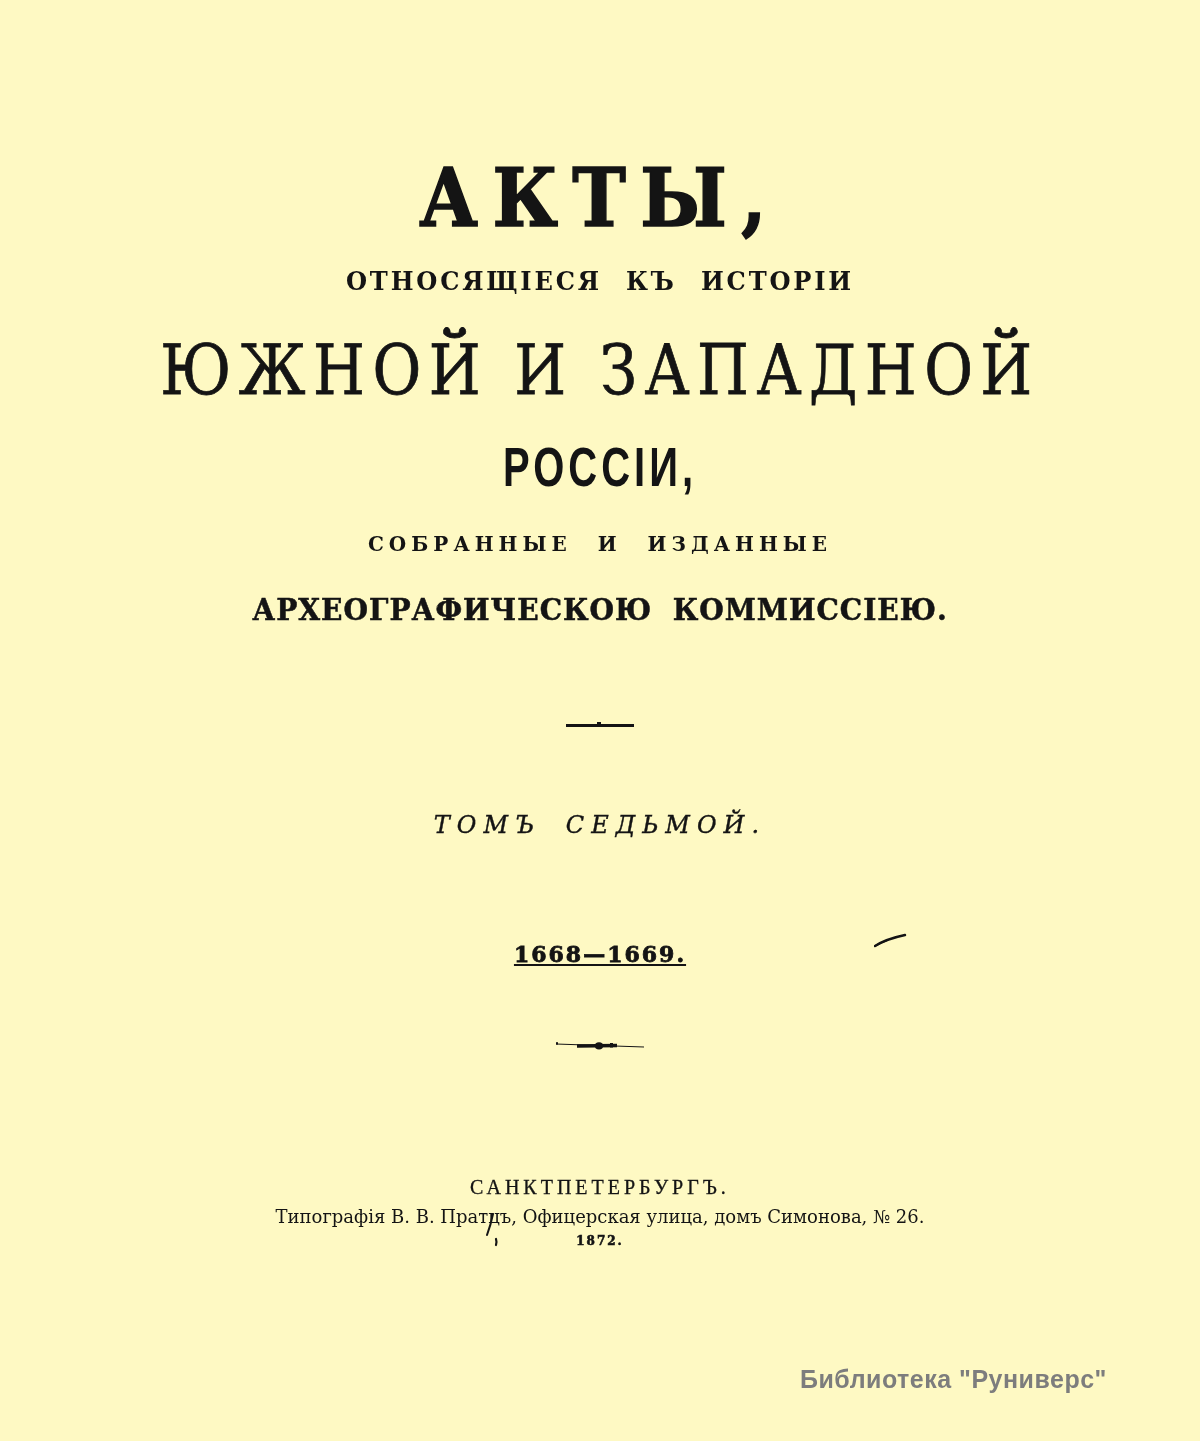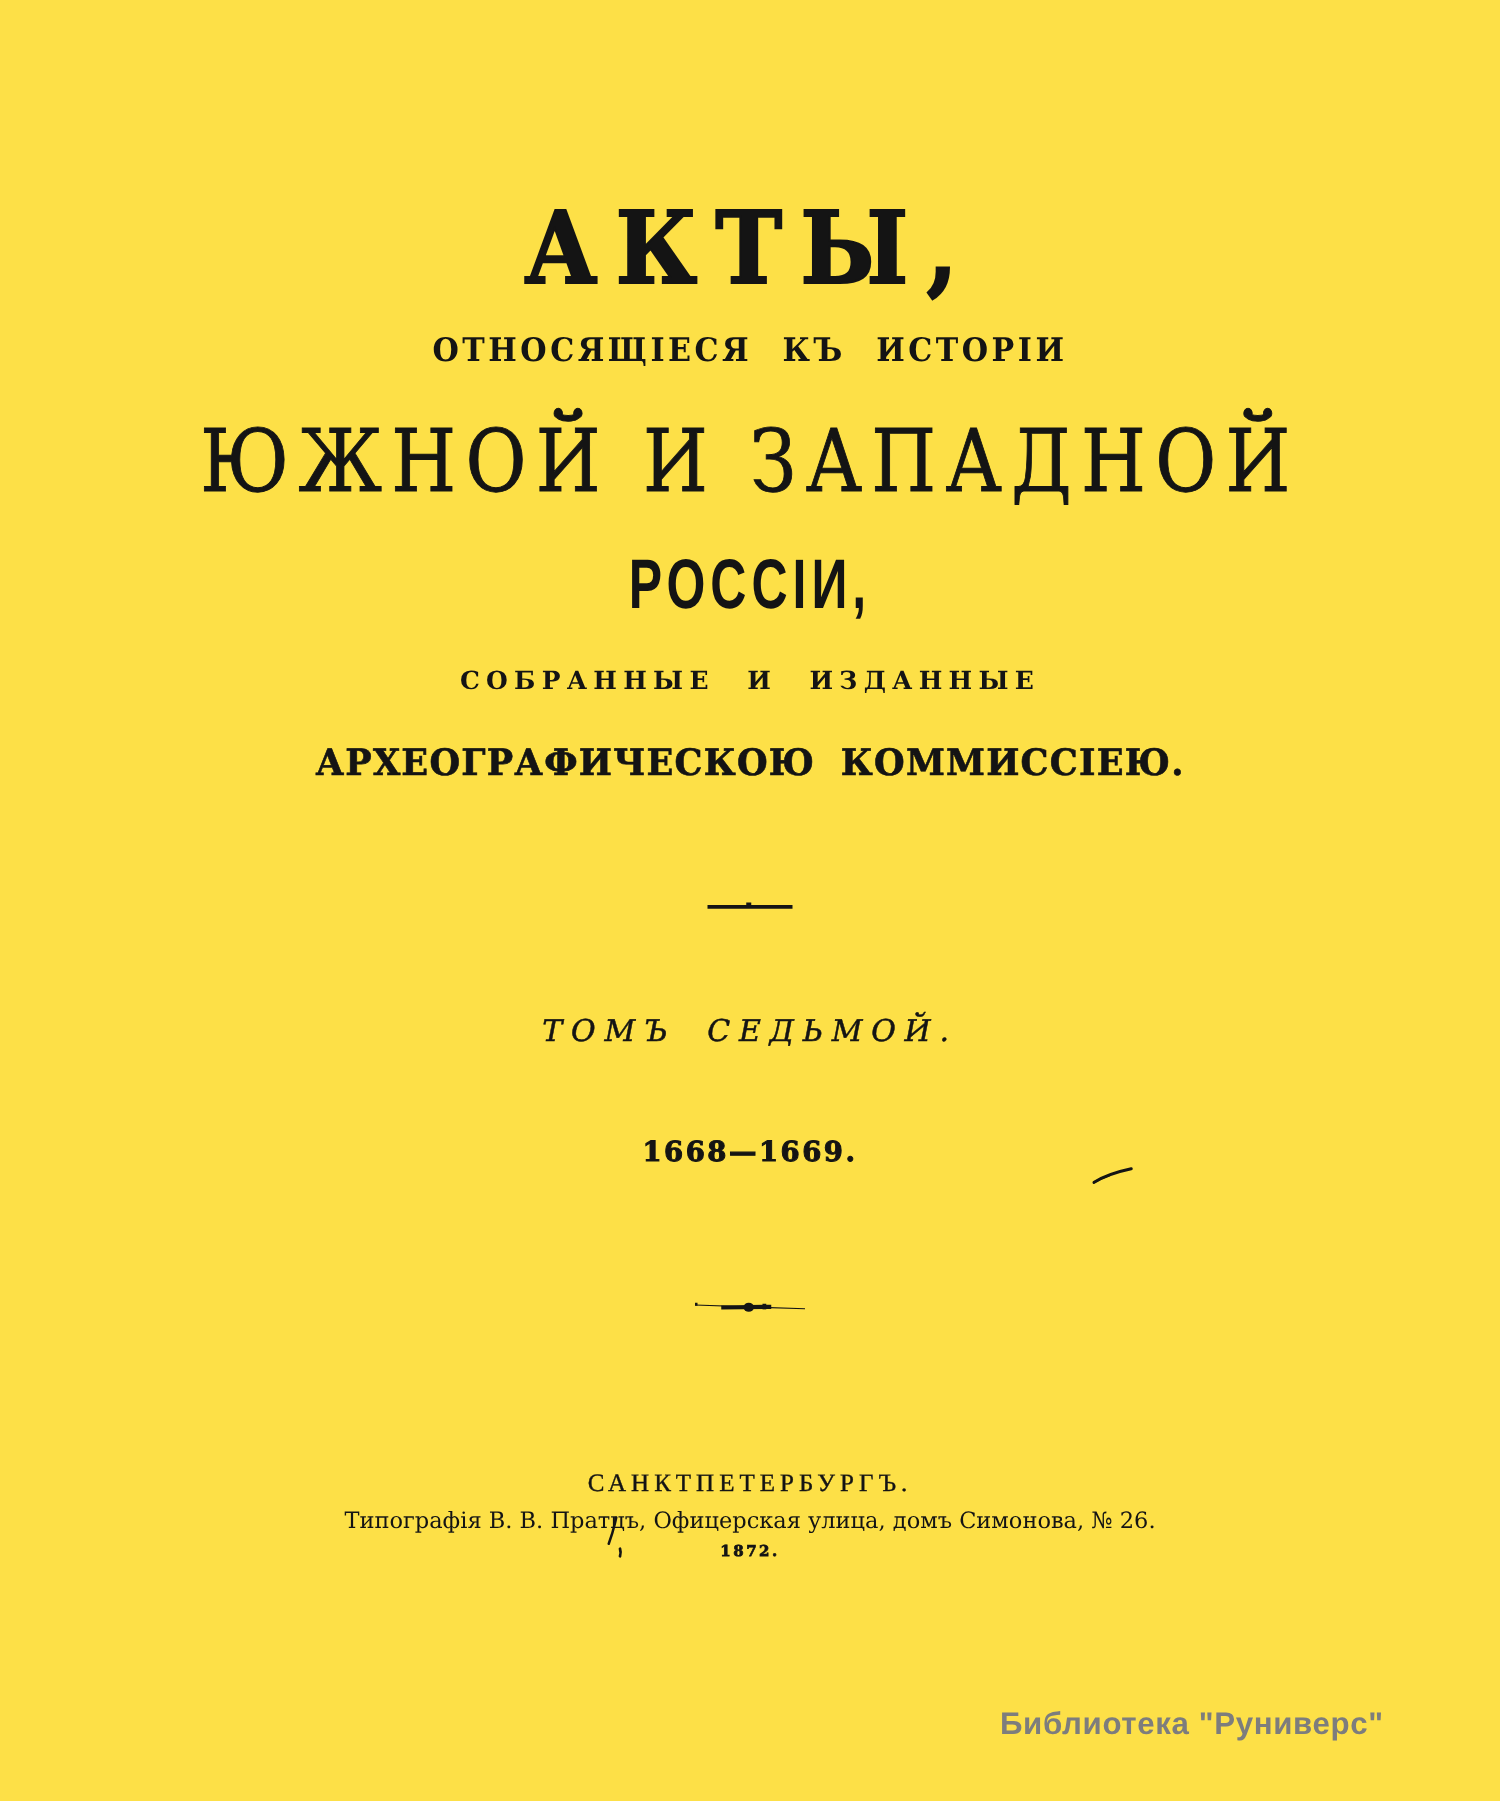--- a/index.html
+++ b/index.html
@@ -5,21 +5,21 @@
   html, body {
     margin: 0;
     padding: 0;
     background: #ffffff;
   }
   .page {
     position: relative;
     width: 1200px;
     height: 1441px;
     margin: 0 auto;
-    background: #fde047;
+    background: #fef9c3;
     overflow: hidden;
     font-family: "DejaVu Serif", "Liberation Serif", serif;
     color: #141414;
   }
   .abs {
     position: absolute;
     left: 0;
     right: 0;
     text-align: center;
     line-height: 1;
@@ -106,21 +106,21 @@
     -webkit-text-stroke: 0.4px #141414;
   }
   
   .t-years1, .t-years2 {
     font-size: 22px;
     font-weight: bold;
     letter-spacing: 2px;
     -webkit-text-stroke: 0.8px #141414;
   }
   .t-years1 { top: 882px; }
-  .t-years2 { top: 911px; }
+  .t-years2 { top: 943px; text-decoration: underline; }
   .ink-mark {
     position: absolute;
     left: 874px;
     top: 933px;
   }
   .ornament {
     position: absolute;
     top: 1038px;
     left: 555px;
   }

